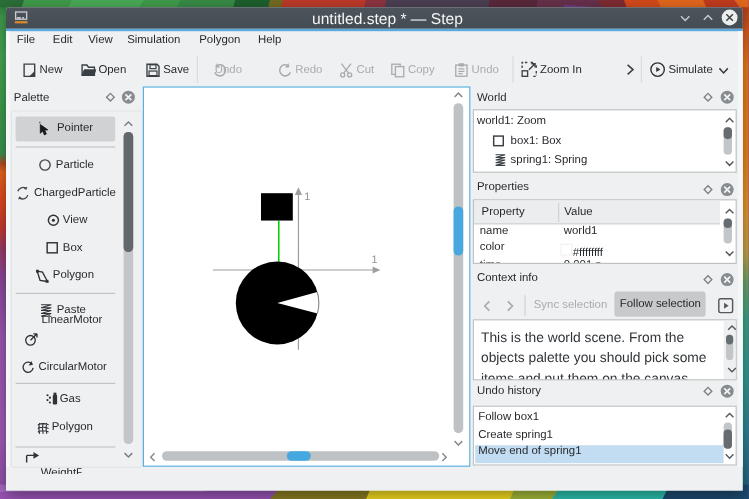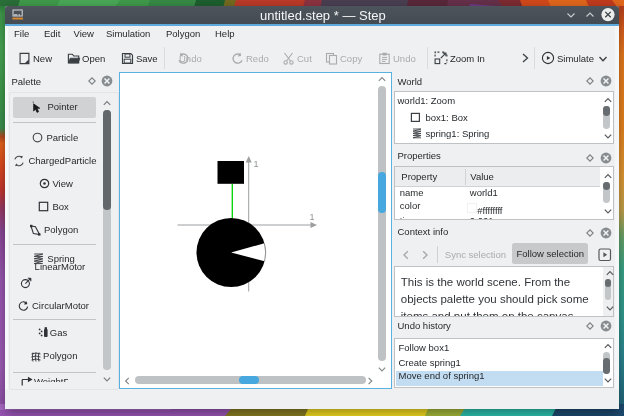--- a/index.html
+++ b/index.html
@@ -209,21 +209,21 @@
 <svg width="12" height="12" viewBox="0 0 12 12" style="left:28.5px;top:223.8px">
  <path d="M2 2 L4.4 9.6 L10.6 10.6 L6.4 2.8 Z" fill="none" stroke="#2f3338" stroke-width="1.1"></path>
  <rect x="1" y="0.8" width="2.4" height="2.4" fill="#2f3338"></rect>
  <rect x="9" y="9.2" width="2.4" height="2.4" fill="#2f3338"></rect>
 </svg>
 <div class="txt" style="left:44px;top:225.2px">Polygon</div>
 <div class="abs" style="left:12.5px;top:243.8px;width:83px;height:1px;background:#c2c5c7"></div>
 <svg width="11" height="12" viewBox="0 0 11 12" style="left:33px;top:253px">
  <path d="M1.2 1 h8.6 M9.8 1 l-8.6 2.4 M1.2 3.4 h8.6 M9.8 3.4 l-8.6 2.4 M1.2 5.8 h8.6 M9.8 5.8 l-8.6 2.4 M1.2 8.2 h8.6 M9.8 8.2 l-8.6 2.4 M1.2 10.6 h8.6" stroke="#2f3338" stroke-width="0.9" fill="none"></path>
 </svg>
-<div class="txt" style="left:47.3px;top:254.3px">Spring</div>
+<div class="txt" style="left:47.3px;top:254.3px">Paste</div>
 <svg width="12" height="12" viewBox="0 0 12 12" style="left:19.5px;top:277.3px">
  <circle cx="5.4" cy="6.6" r="4" fill="none" stroke="#2f3338" stroke-width="1.1"></circle>
  <path d="M5.4 6.6 L10.8 1.2 M10.8 1.2 v3 M10.8 1.2 h-3" stroke="#2f3338" stroke-width="1.1" fill="none"></path>
 </svg>
 <div class="txt" style="left:34.6px;top:262px">LinearMotor</div>
 <svg width="12" height="12" viewBox="0 0 12 12" style="left:17px;top:300px">
  <path d="M10 3.8 A4.2 4.2 0 1 0 10.6 6.6" fill="none" stroke="#2f3338" stroke-width="1.1"></path>
  <path d="M9.3 0.9 L10.2 4.2 L6.9 4.6 Z" fill="#2f3338"></path>
 </svg>
 <div class="txt" style="left:32px;top:300.8px">CircularMotor</div>
@@ -238,21 +238,21 @@
 </svg>
 <div class="txt" style="left:49.8px;top:328.2px">Gas</div>
 <svg width="12" height="12" viewBox="0 0 12 12" style="left:29.5px;top:351.3px">
  <path d="M1.5 3 Q6 1 10.5 3 M1.5 6 Q6 4 10.5 6 M1.5 9 Q6 7 10.5 9 M3 1.5 Q1.5 6 3 10.5 M6 1.5 Q4.5 6 6 10.5 M9 1.5 Q7.5 6 9 10.5" stroke="#2f3338" stroke-width="0.9" fill="none"></path>
 </svg>
 <div class="txt" style="left:43.1px;top:351.1px">Polygon</div>
 <div class="abs" style="left:12.5px;top:372.3px;width:83px;height:1px;background:#c2c5c7"></div>
 <svg width="11" height="9" viewBox="0 0 11 9" style="left:20.5px;top:376.5px">
  <path d="M1.2 8.5 V2.5 M1.2 2.5 H7.5 M7.5 0.8 L10.4 2.5 L7.5 4.2 Z" stroke="#2f3338" stroke-width="1.2" fill="#2f3338"></path>
 </svg>
-<div class="abs" style="left:34px;top:377px;width:34px;height:5px;overflow:hidden">
+<div class="abs" style="left:34px;top:390px;width:34px;height:5px;overflow:hidden">
     <div class="txt" style="left:0;top:0">WeightF</div>
   </div>
 
 <svg width="10" height="7" viewBox="0 0 10 7" style="left:102.3px;top:100.3px">
  <path d="M1.8 4.8 L5 1.6 L8.2 4.8" fill="none" stroke="#787d81" stroke-width="1.2"></path>
 </svg>
 <div class="abs" style="left:103.3px;top:110px;width:7.5px;height:259.7px;background:#c3c6c8;border-radius:3.8px"></div>
 <div class="abs" style="left:103.3px;top:110px;width:7.5px;height:100px;background:#61676b;border-radius:3.8px"></div>
 <svg width="10" height="7" viewBox="0 0 10 7" style="left:102px;top:375.5px">
  <path d="M1.8 1.6 L5 4.8 L8.2 1.6" fill="none" stroke="#787d81" stroke-width="1.2"></path>

